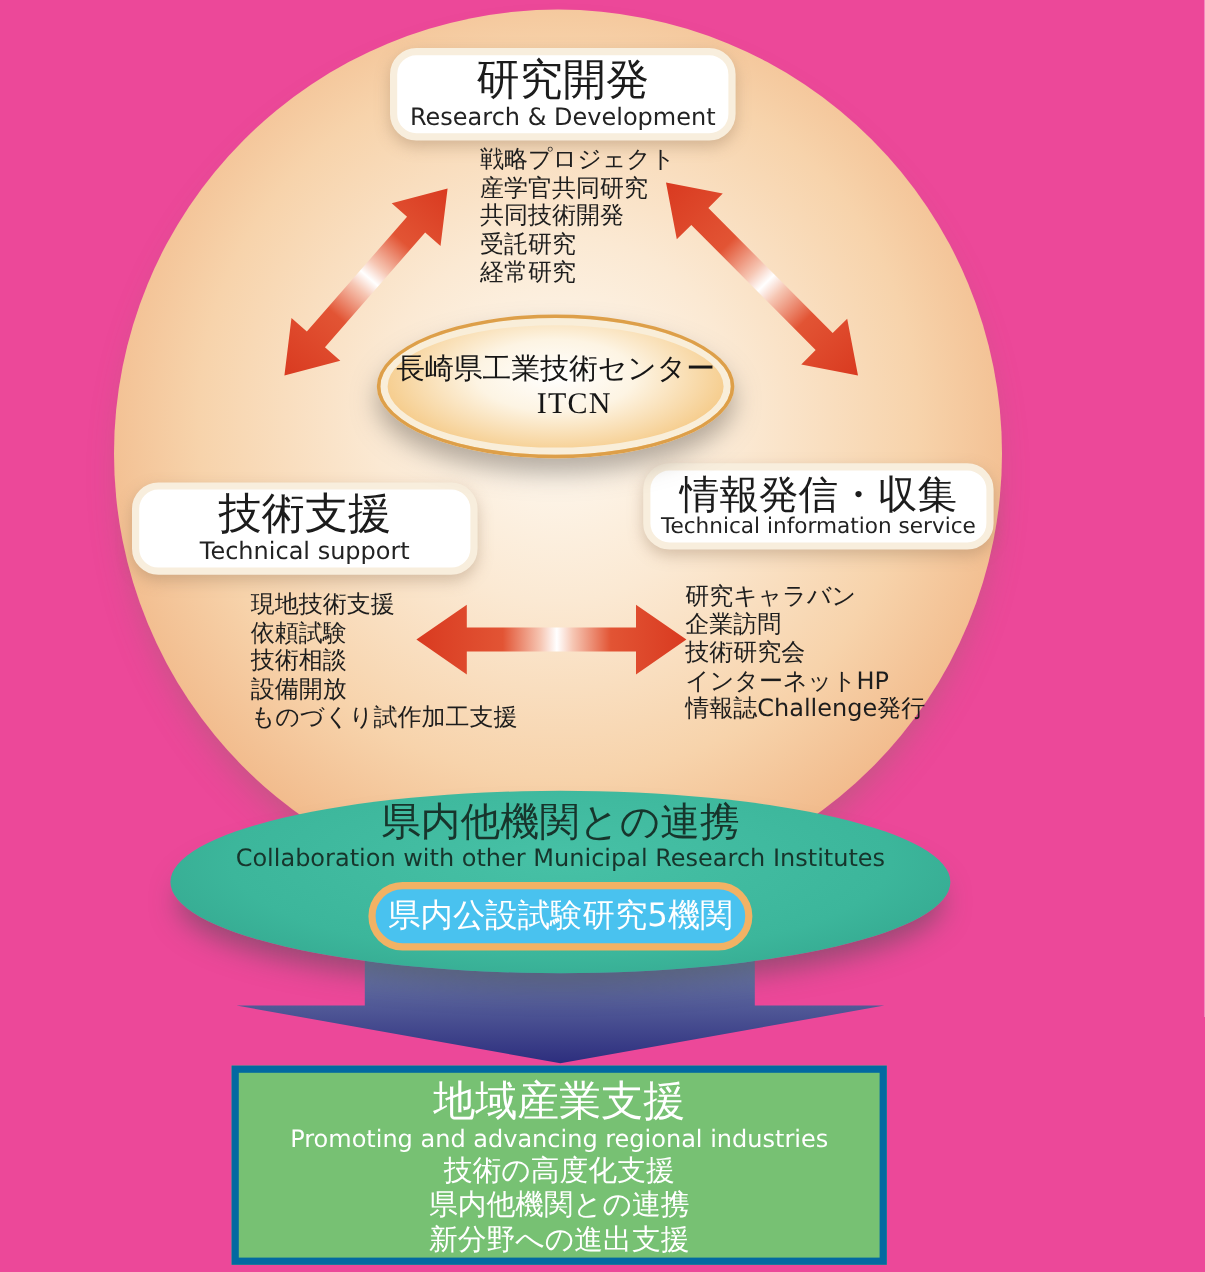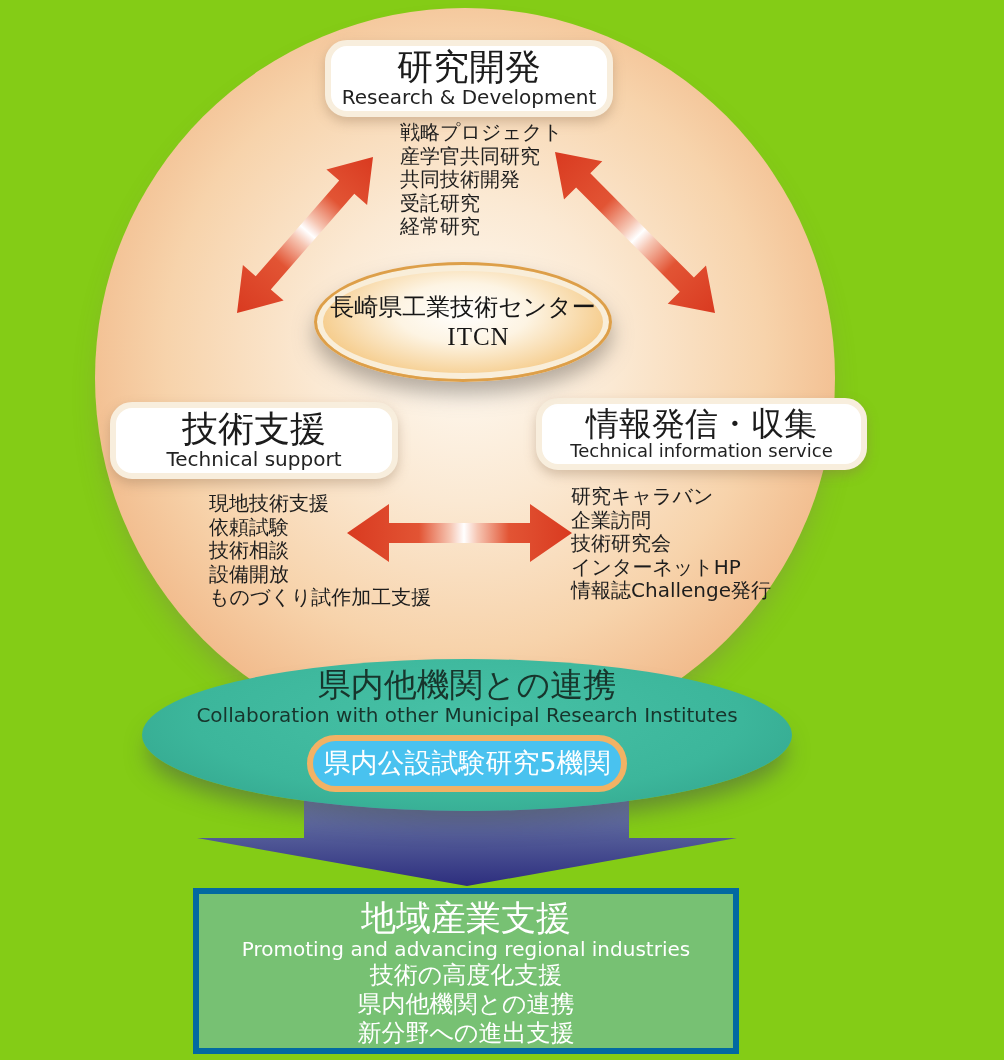--- a/index.html
+++ b/index.html
@@ -1,36 +1,36 @@
 <!DOCTYPE html>
 <html><head>
 <meta charset="utf-8">
 <style>
   html,body{margin:0;padding:0;background:#ffffff;}
   body{font-family:"DejaVu Sans","Liberation Sans",sans-serif;}
-  .stage{position:relative;width:1004px;height:1060px;overflow:hidden;background:#84cc16;}
+  .stage{position:relative;width:1004px;height:1060px;overflow:hidden;background:#ec4899;}
 
   .big-circle{
     position:absolute;left:95px;top:8px;width:740px;height:740px;border-radius:50%;z-index:1;
     background:radial-gradient(circle at 50% 46%, #fefaf3 0%, #fbe9d3 28%, #f7d3ab 55%, #f0b483 78%, #ea9c5e 100%);
     box-shadow:0 18px 30px -10px rgba(125,110,95,.45);
   }
 
   .overlay{position:absolute;left:0;top:0;z-index:2;}
 
   .label-box{
     position:absolute;z-index:3;background:#ffffff;border:6px solid #f8eedd;border-radius:22px;
     display:flex;flex-direction:column;align-items:center;justify-content:center;
     box-shadow:0 5px 12px rgba(140,110,80,.35);box-sizing:border-box;text-align:center;
   }
   .label-box .jp{font-size:36px;color:#1c1c1c;line-height:1.04;white-space:nowrap;}
   .label-box .en{font-size:20px;color:#222222;line-height:1.15;white-space:nowrap;}
   #box-rd{left:325px;top:40px;width:288px;height:77px;}
   #box-ts{left:110px;top:402px;width:288px;height:77px;}
-  #box-info{left:536px;top:398px;width:331px;height:72px;}
+  #box-info{left:536px;top:386px;width:292px;height:72px;}
   #box-info .jp{font-size:33px;}
   #box-info .en{font-size:18px;}
 
   .list{position:absolute;z-index:3;font-size:20px;line-height:23.5px;color:#1d1d1d;white-space:nowrap;}
   #list-rd{left:400px;top:121px;}
   #list-ts{left:193px;top:492px;margin-left:16px;}
   #list-info{left:571px;top:485px;}
 
   .center-ellipse{
     position:absolute;left:314px;top:262px;width:298px;height:120px;border-radius:50%;z-index:3;

